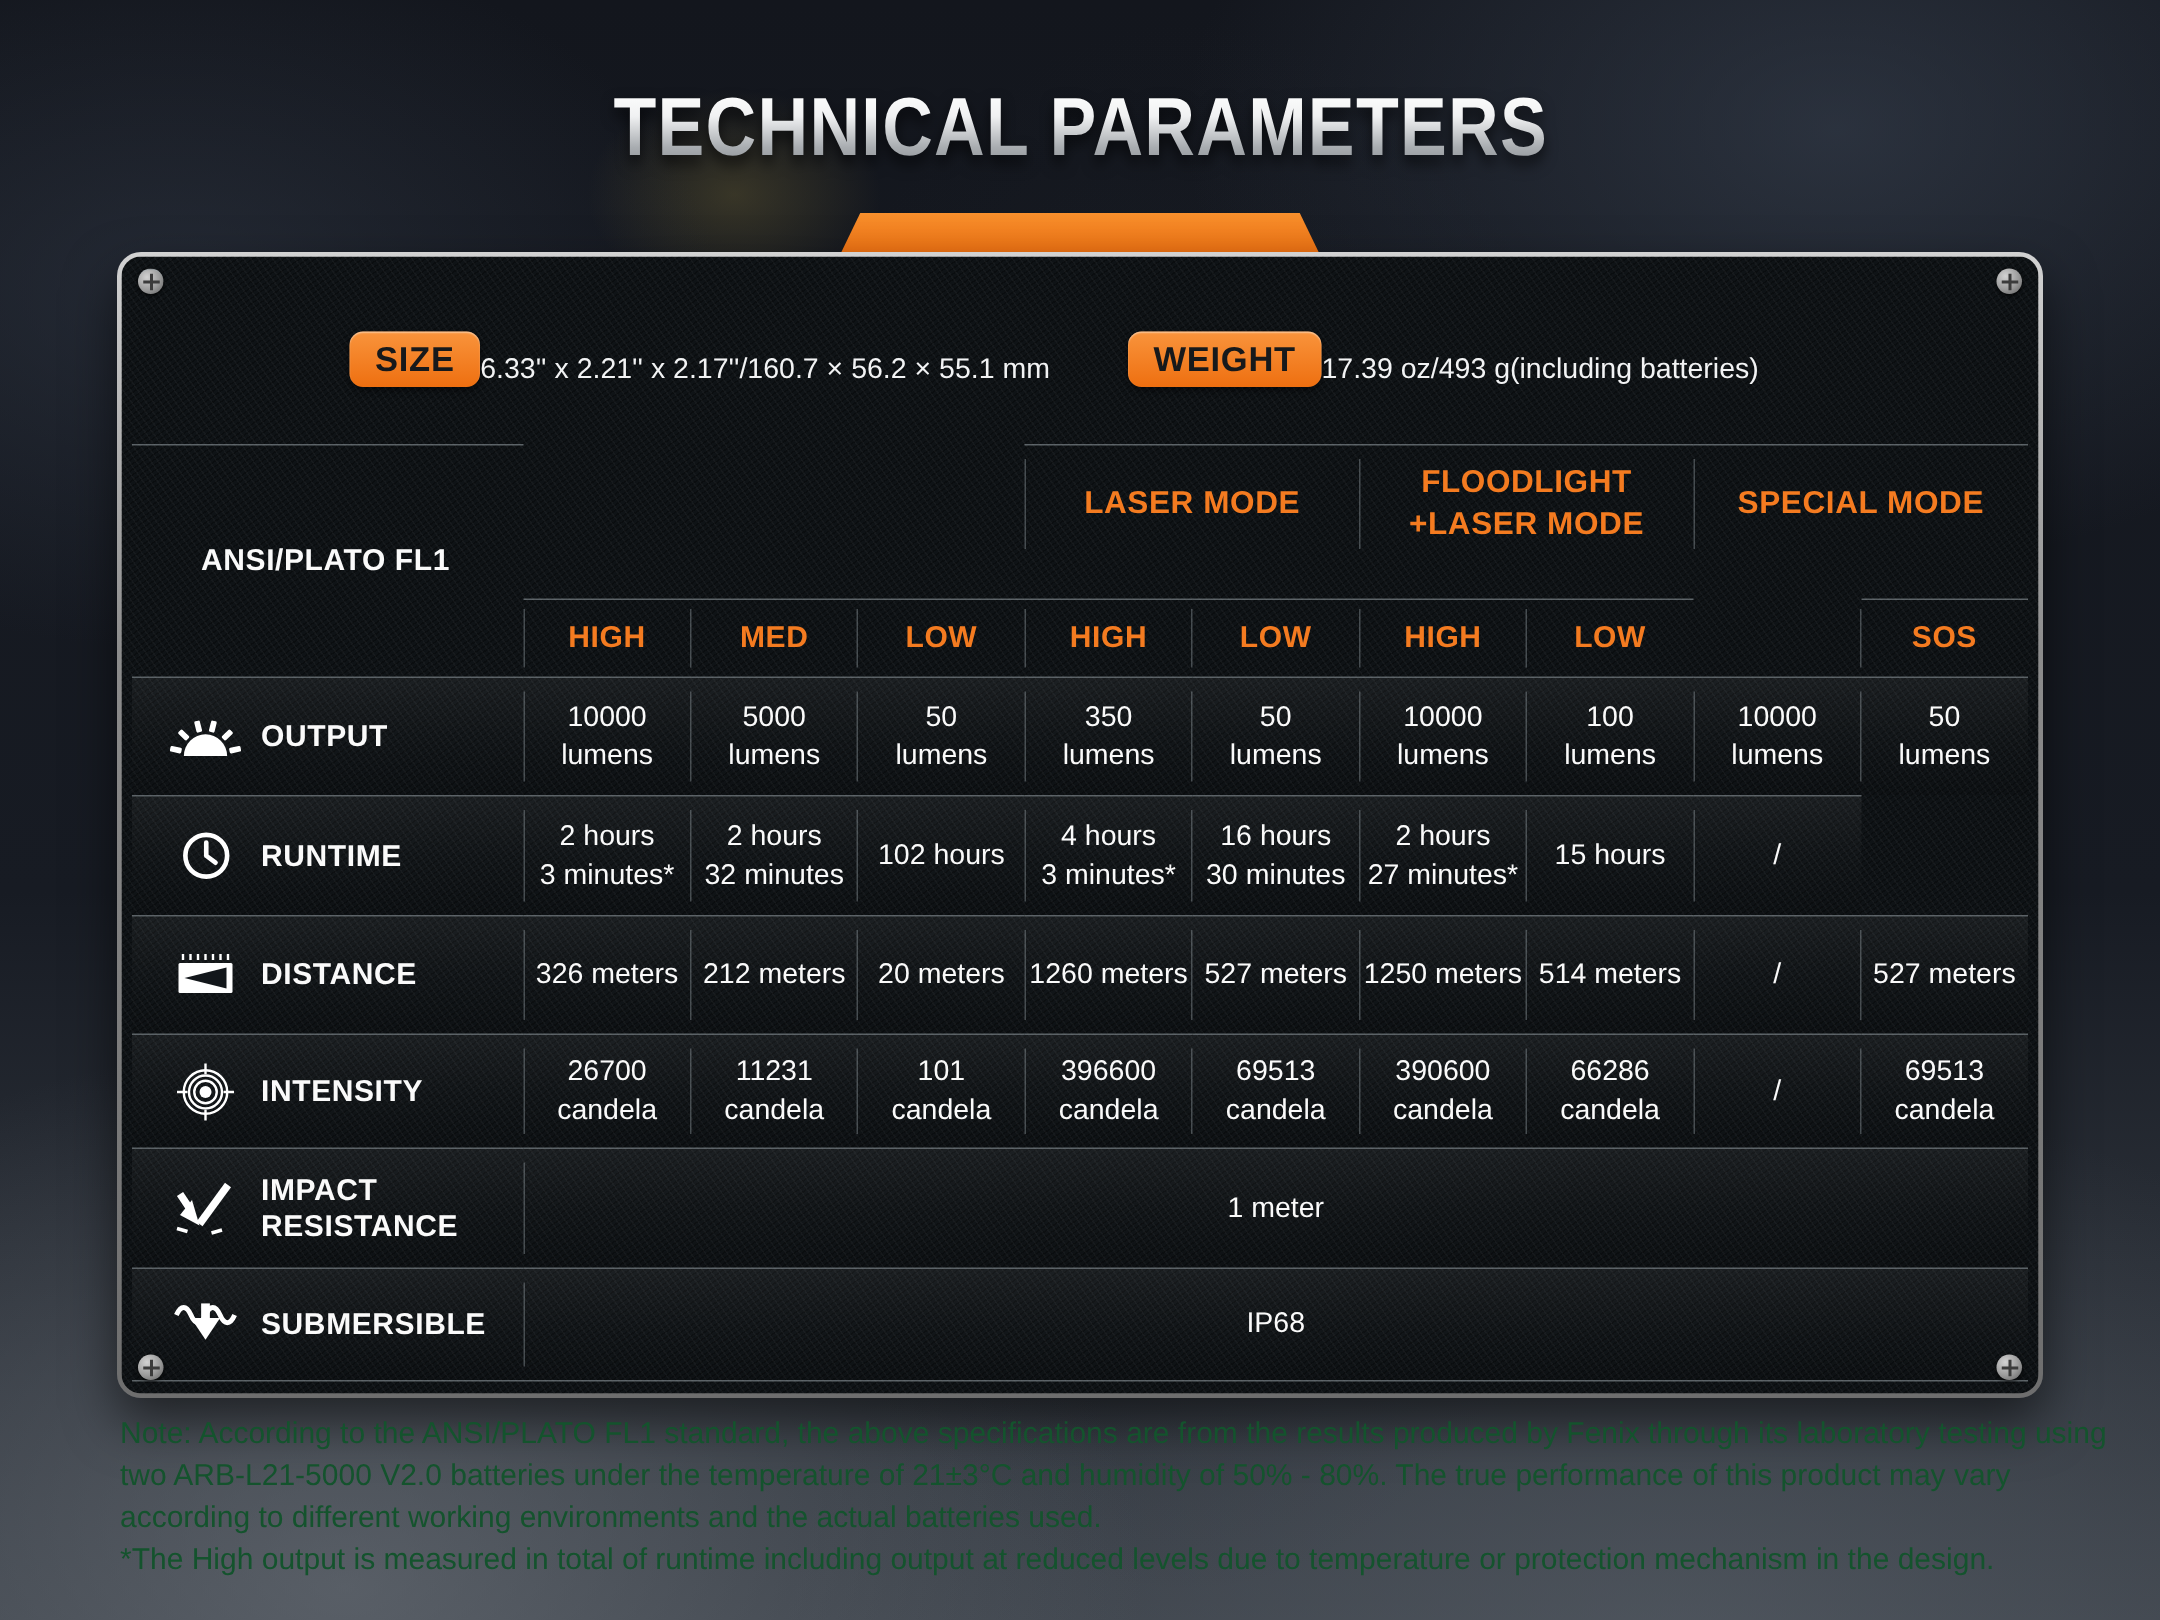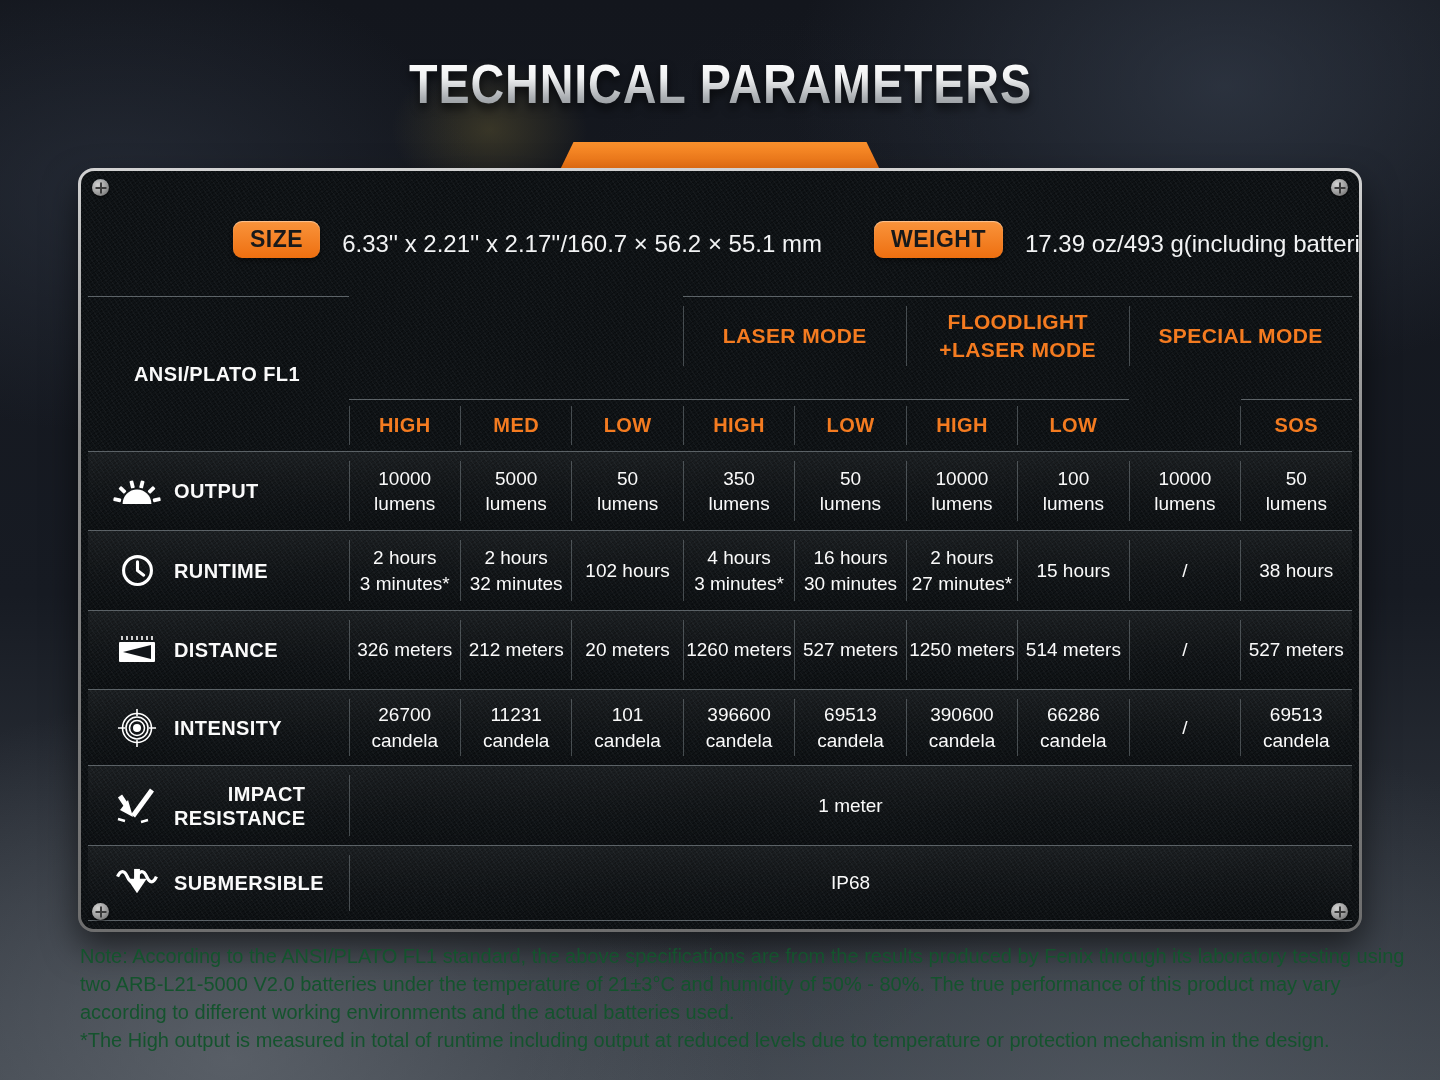--- a/index.html
+++ b/index.html
@@ -67,21 +67,21 @@
   .screw.bl{left:11px;bottom:9px;} .screw.br{right:11px;bottom:9px;}
   
   .dims{position:absolute;top:50px;left:0;width:100%;display:flex;align-items:flex-end;padding-left:152px;}
   .badge{
     flex:0 0 auto;
     background:linear-gradient(180deg,#f9943c,#ee6f10);
     border-radius:9px;padding:5px 17px;
     color:#17191b;font-weight:bold;font-size:23px;letter-spacing:0.5px;
     box-shadow:inset 0 1px 1px rgba(255,255,255,0.45), 0 2px 4px rgba(0,0,0,0.5);
   }
-  .dimtext{color:#f2f3f4;font-size:24px;margin-left:22px;white-space:nowrap;}
+  .dimtext{color:#f2f3f4;font-size:19px;white-space:nowrap;}
   .badge.weight{margin-left:52px;}
   
   .spec-table{
     position:absolute;left:7px;top:125px;width:1264px;
     display:grid;
     grid-template-columns:261px repeat(9,1fr);
     grid-template-rows:79px 76px 79px 80px 79px 76px 80px 75px;
     border-bottom:1px solid var(--sep);
   }
   .c{
@@ -92,21 +92,21 @@
   .tl{border-top:1px solid var(--sep);}
   .vd::before{
     content:'';position:absolute;left:-0.5px;top:12%;height:76%;width:1px;background:var(--div);
   }
   .band{
     background:linear-gradient(180deg, rgba(255,255,255,0.055), rgba(255,255,255,0.015) 50%, rgba(0,0,0,0.1));
   }
   .grp{color:var(--accent);font-weight:bold;font-size:21px;letter-spacing:0.4px;}
   .sub{color:var(--accent);font-weight:bold;font-size:20px;letter-spacing:0.4px;margin-top:24px;}
   .corner{justify-content:flex-start;padding-left:46px;font-weight:bold;font-size:20px;letter-spacing:0.4px;text-align:center;}
-  .rowlab{justify-content:flex-start;padding-left:22px;font-weight:bold;font-size:20px;letter-spacing:0.4px;text-align:right;line-height:1.2;}
+  .rowlab{justify-content:flex-start;padding-left:22px;font-weight:bold;font-size:20px;letter-spacing:0.4px;text-align:left;line-height:1.2;}
   .ic{flex:0 0 54px;display:flex;justify-content:center;align-items:center;margin-right:10px;}
   .ic svg{display:block;}
   
   .notes{position:absolute;left:80px;top:942px;width:1352px;color:#14532d;font-size:20px;line-height:28px;}
   .notes p{margin:0;}
 </style>
 </head>
 <body>
 
 <h1 class="page-title"><span>TECHNICAL PARAMETERS</span></h1>
@@ -195,21 +195,20 @@
 32 minutes</div>
       <div class="c tl vd band" style="grid-area:4/4">102 hours</div>
       <div class="c tl vd band" style="grid-area:4/5">4 hours
 3 minutes*</div>
       <div class="c tl vd band" style="grid-area:4/6">16 hours
 30 minutes</div>
       <div class="c tl vd band" style="grid-area:4/7">2 hours
 27 minutes*</div>
       <div class="c tl vd band" style="grid-area:4/8">15 hours</div>
       <div class="c tl vd band" style="grid-area:4/9">/</div>
-      <div class="c tl vd band" style="grid-area:4/10">38 hours</div>
 
       <div class="c rowlab tl band" style="grid-area:5/1">
         <span class="ic">
           <svg width="44" height="30" viewBox="0 0 44 30">
             <path d="M7 1 V5 M12 1 V5 M17 1 V5 M22 1 V5 M27 1 V5 M32 1 V5 M37 1 V5" stroke="#ffffff" stroke-width="1.6"></path>
             <rect x="4" y="7" width="36" height="20" rx="1" fill="#ffffff"></rect>
             <polygon points="8,17 36,10 36,24" fill="#12161a"></polygon>
           </svg>
         </span>
         <span>DISTANCE</span>

